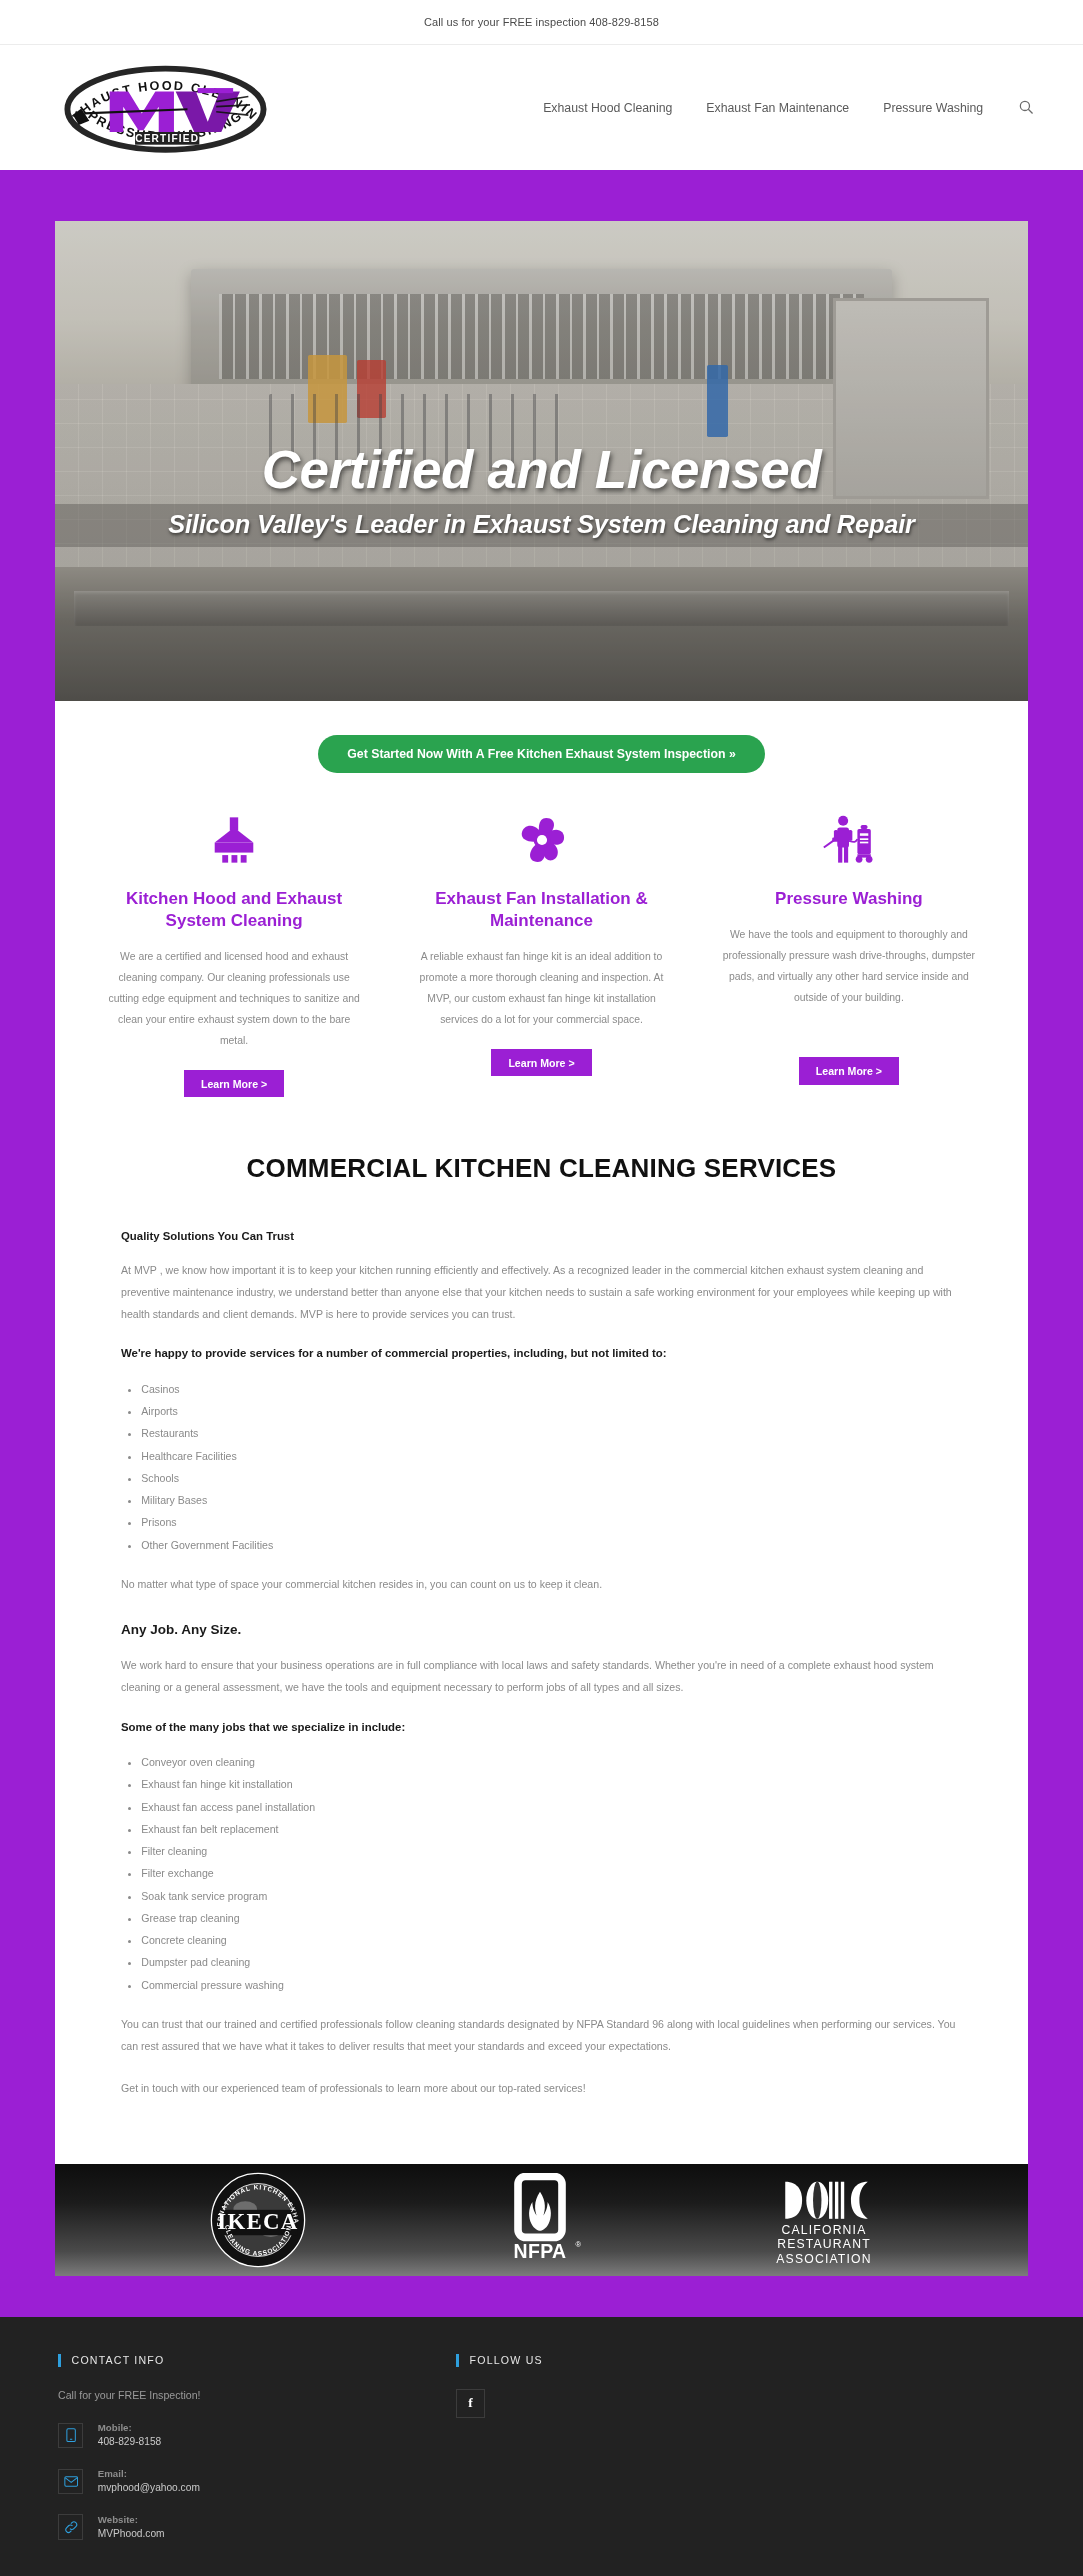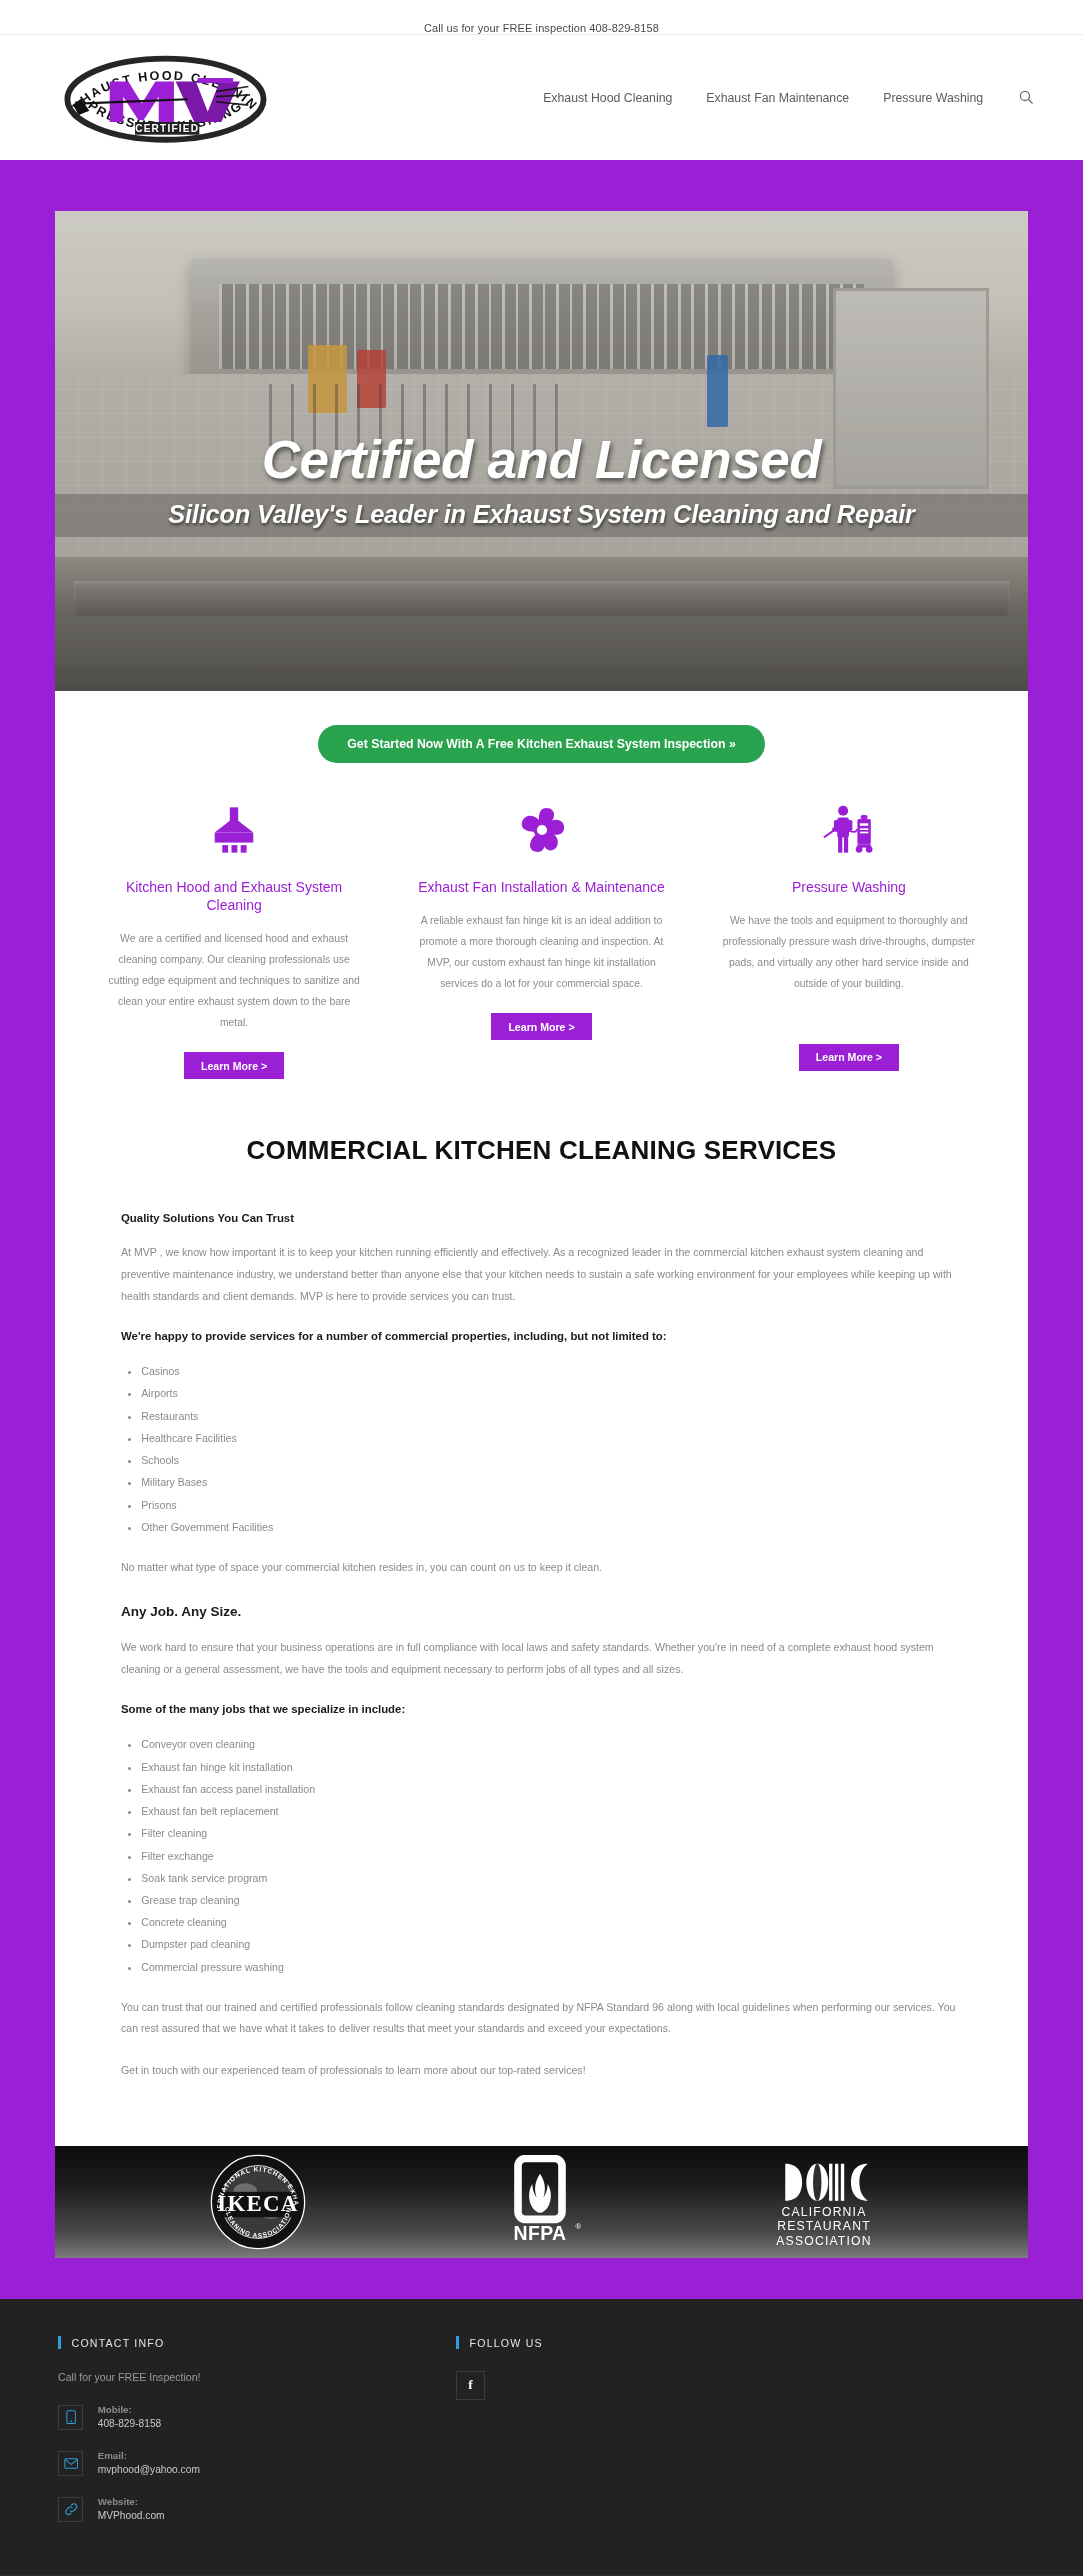--- a/index.html
+++ b/index.html
@@ -7,23 +7,23 @@
   body {
     font-family: "Liberation Sans", sans-serif;
     background: #9B1FD4;
     color: #333;
     -webkit-font-smoothing: antialiased;
   }
 
   
   .topbar {
     background: #ffffff;
-    height: 35px;
+    height: 45px;
     display: flex;
-    align-items: flex-end;
+    align-items: center;
     justify-content: center;
     border-bottom: 0.8px solid #ececec;
   }
   .topbar-text { font-size: 11px; color: #4a4a4a; letter-spacing: 0.1px; }
 
   
   .header {
     background: #ffffff;
     height: 125px;
     display: flex;
@@ -158,22 +158,22 @@
     font-family: "Liberation Sans", sans-serif;
   }
 
   
   .cards { display: flex; background: #fff; padding: 3.4px 25.4px 37px 25.4px; }
   .card { flex: 1; padding: 0 24px; text-align: center; }
   .card-icon { height: 69px; display: flex; align-items: center; justify-content: center; margin-bottom: 13.5px; }
   .card-title {
     display: block;
     color: #9B1FD4;
-    font-size: 14px;
-    font-weight: 400;
+    font-size: 17px;
+    font-weight: 700;
     line-height: 1.3;
     margin-bottom: 15.2px;
   }
   .card-body {
     display: block;
     color: #8b8b8b;
     font-size: 10.4px;
     line-height: 2.0;
     margin-bottom: 18.6px;
   }

